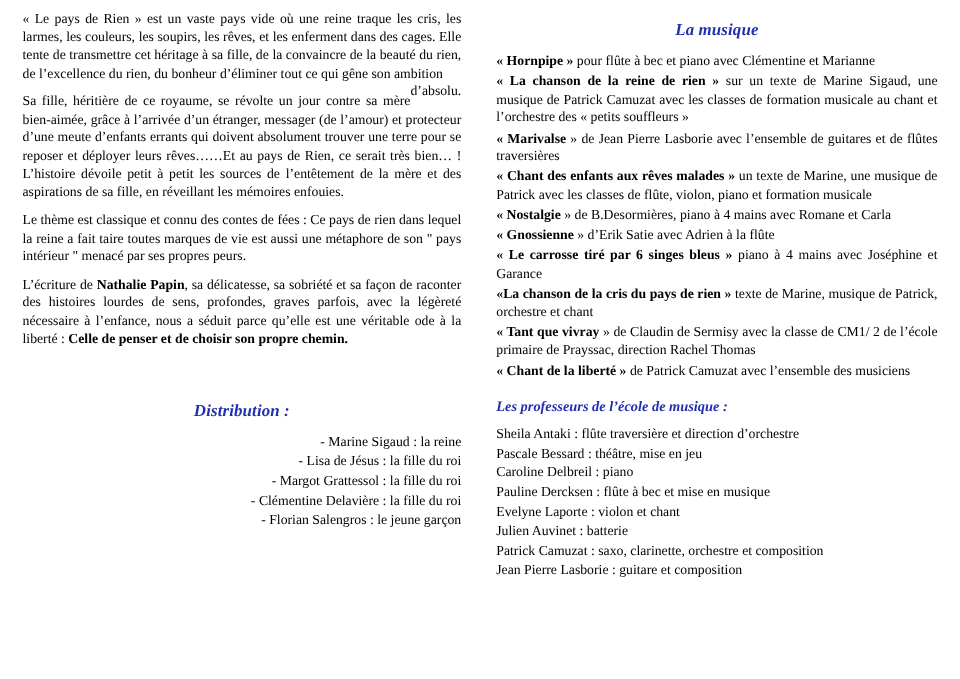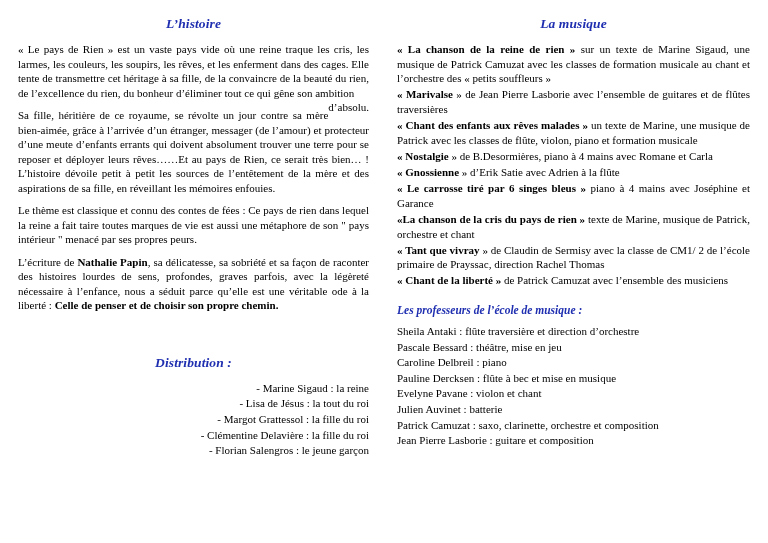--- a/index.html
+++ b/index.html
@@ -83,76 +83,76 @@
   .prof-list li { margin: 0; }
   .spacer-28 { height: 26px; }
 </style>
 </head>
 <body>
 
 <div class="page">
 
   <div class="col col-left">
 
-    <h1 class="section-title">L’histoire</h1>
 
     <p class="para">
       <span>« Le pays de Rien » est un vaste pays vide où une reine traque les cris, les larmes, les couleurs, les soupirs, les rêves, et les enferment dans des cages. Elle tente de transmettre cet héritage à sa fille, de la convaincre de la beauté du rien, de l’excellence du rien, du bonheur d’éliminer tout ce qui gêne son ambition</span>
       <span style="float:right">d’absolu.</span>
     </p>
 
     <p class="para">Sa fille, héritière de ce royaume, se révolte un jour contre sa  mère bien-aimée, grâce à l’arrivée d’un étranger, messager (de l’amour) et protecteur d’une meute d’enfants errants qui doivent absolument trouver une terre pour se reposer et déployer leurs rêves……Et au pays de Rien, ce serait très bien… ! L’histoire dévoile petit à petit les sources de l’entêtement de la mère et des aspirations de sa fille, en réveillant les mémoires enfouies.</p>
 
     <p class="para">Le  thème est classique  et connu des contes de fées : Ce  pays  de rien dans lequel la reine a fait taire toutes marques de vie est aussi une métaphore de son " pays intérieur " menacé par ses propres peurs.</p>
 
     <p class="para">
       <span>L’écriture de </span><span class="bold">Nathalie Papin</span><span>, sa délicatesse, sa sobriété et sa façon de raconter des histoires lourdes de sens, profondes, graves parfois, avec la légèreté nécessaire à l’enfance, nous a séduit  parce qu’elle est une véritable ode à la liberté : </span><span class="bold">Celle de penser et de choisir son propre chemin.</span>
     </p>
 
     <div class="spacer-28"></div>
 
     <h1 class="section-title">Distribution :</h1>
 
     <ul class="dist-list">
       <li>- Marine Sigaud : la reine</li>
-      <li>- Lisa de Jésus : la tout du roi</li>
+      <li>- Lisa de Jésus : la fille du roi</li>
       <li>- Margot Grattessol : la fille du roi</li>
       <li>- Clémentine Delavière : la fille du roi</li>
       <li>- Florian Salengros : le jeune garçon</li>
     </ul>
 
     <div class="dist-gap"></div>
 
 
   </div>
 
   <div class="col col-right">
 
     <h1 class="section-title">La musique</h1>
 
     <ul class="music-list">
+      <li><span class="bold">«  Hornpipe »</span><span> pour  flûte à bec et piano avec Clémentine et Marianne</span></li>
       <li><span class="bold">« La chanson de la reine de rien »</span><span>  sur un texte de Marine  Sigaud,  une musique de Patrick Camuzat avec les classes de formation musicale au chant et l’orchestre des           « petits souffleurs »</span></li>
       <li><span class="bold">« Marivalse</span><span> » de Jean Pierre Lasborie avec l’ensemble de guitares et de flûtes traversières</span></li>
       <li><span class="bold">« Chant  des enfants aux rêves malades »</span><span> un texte de Marine, une musique de Patrick  avec les classes de flûte, violon, piano et formation musicale</span></li>
       <li><span class="bold">«   Nostalgie</span><span> » de B.Desormières, piano à 4 mains avec Romane et Carla</span></li>
       <li><span class="bold">« Gnossienne</span><span> » d’Erik Satie avec Adrien  à la flûte</span></li>
       <li><span class="bold">«  Le carrosse tiré par 6 singes bleus »</span><span> piano à 4 mains  avec Joséphine et Garance</span></li>
       <li><span class="bold">«La chanson de la cris du pays de rien »</span><span>  texte de Marine, musique de Patrick, orchestre et  chant</span></li>
       <li><span class="bold">« Tant que vivray</span><span> » de Claudin de Sermisy avec la classe de CM1/ 2 de l’école primaire de Prayssac, direction Rachel Thomas</span></li>
       <li><span class="bold">« Chant de la liberté »</span><span> de Patrick Camuzat avec l’ensemble des musiciens</span></li>
     </ul>
 
     <h2 class="prof-title">Les professeurs de l’école de musique :</h2>
 
     <ul class="prof-list">
       <li>Sheila Antaki : flûte traversière et direction d’orchestre</li>
       <li>Pascale Bessard : théâtre, mise  en jeu</li>
       <li>Caroline Delbreil : piano</li>
       <li>Pauline Dercksen : flûte à bec et mise en musique</li>
-      <li>Evelyne Pavane : violon et chant</li>
+      <li>Evelyne Laporte : violon et chant</li>
       <li>Julien Auvinet : batterie</li>
       <li>Patrick Camuzat : saxo, clarinette, orchestre et composition</li>
       <li>Jean Pierre Lasborie : guitare et composition</li>
     </ul>
 
   </div>
 
 </div>
 
 </body></html>

